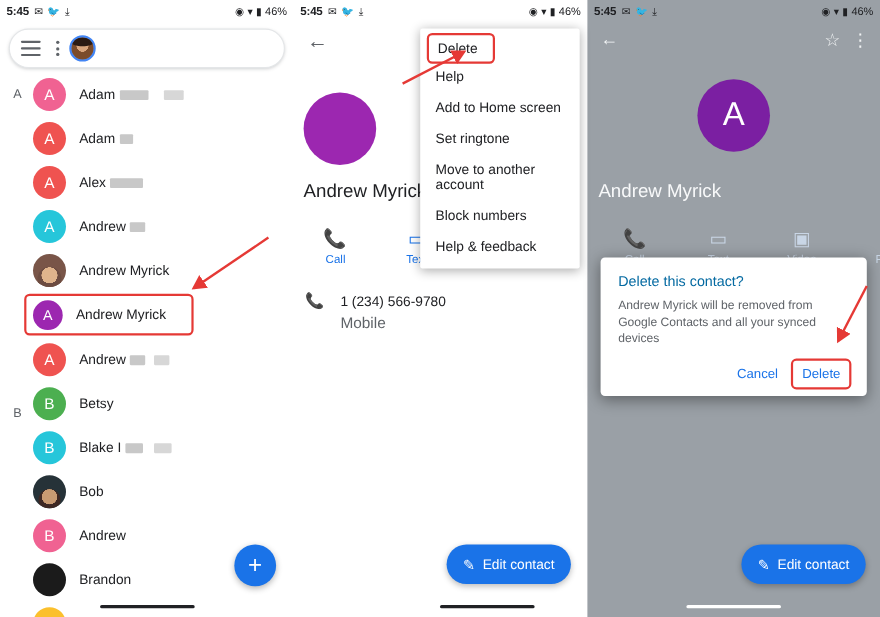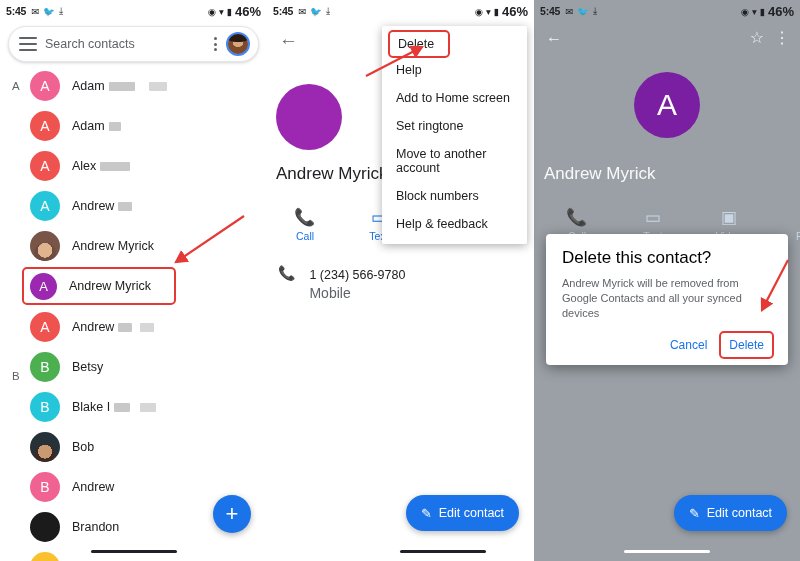--- a/index.html
+++ b/index.html
@@ -20,21 +20,21 @@
 
   
   .statusbar {
     height: 22px; display: flex; align-items: center;
     font-size: 10.5px; color: #202124; padding: 0 6px;
   }
   .sb-time { font-weight: 700; letter-spacing: -0.2px; margin-right: 5px; }
   .sb-icons-left { display: flex; align-items: center; gap: 4px; font-size: 9.5px; }
   .sb-spacer { flex: 1; }
   .sb-icons-right { display: flex; align-items: center; gap: 3px; font-size: 9.5px; }
-  .sb-batt { font-size: 13px; font-weight: 700; text-align: center; }
+  .sb-batt { font-size: 10px; font-weight: 400; text-align: center; }
 
   
   .searchbar {
     margin: 4px 8px 0 8px; height: 36px; border-radius: 20px;
     background: #fff; border: 1px solid #e4e6e8;
     box-shadow: 0 1px 3px rgba(60,64,67,0.22);
     display: flex; align-items: center; padding: 0 8px;
   }
   .hamburger { width: 18px; height: 14px; display: flex; flex-direction: column;
     justify-content: space-between; margin: 0 8px 0 2px; }
@@ -164,21 +164,21 @@
     position: absolute; left: 10px; top: 164px; font-size: 17px; color: #f8f9fa;
   }
   .p3-actions { position: absolute; left: 20px; top: 208px; display: flex; gap: 30px; }
   .p3-actions .act { color: #c9d6e6; }
 
   .dialog {
     position: absolute; left: 546px; top: 234px; width: 242px;
     background: #fff; border-radius: 4px; box-shadow: 0 3px 14px rgba(0,0,0,0.4);
     padding: 14px 16px 8px 16px; z-index: 50;
   }
-  .dlg-title { font-size: 17px; color: #000000; }
+  .dlg-title { font-size: 13px; color: #0369a1; }
   .dlg-body { font-size: 11px; color: #5f6368; margin-top: 8px; line-height: 1.35; }
   .dlg-actions { display: flex; justify-content: flex-end; align-items: center; gap: 6px; margin-top: 12px; }
   .dlg-btn { font-size: 12px; color: #1a73e8; padding: 5px 8px; }
   .dlg-btn.boxed { outline: 2px solid #e53935; border-radius: 3px; }
 
   
   .arrow { position: absolute; z-index: 60; pointer-events: none; }
 </style>
 </head>
 <body>
@@ -202,21 +202,20 @@
         <span class="sb-batt">46%</span>
       </span>
     </div>
 
     <div class="searchbar">
       <span class="hamburger">
           <i></i>
           <i></i>
           <i></i>
         </span>
-      <span class="search-text">Search contacts</span>
       <span class="kebab">
           <i></i>
           <i></i>
           <i></i>
         </span>
       <span class="avatar-sm">
         <span class="face"></span>
         <span class="hair"></span>
       </span>
     </div>

